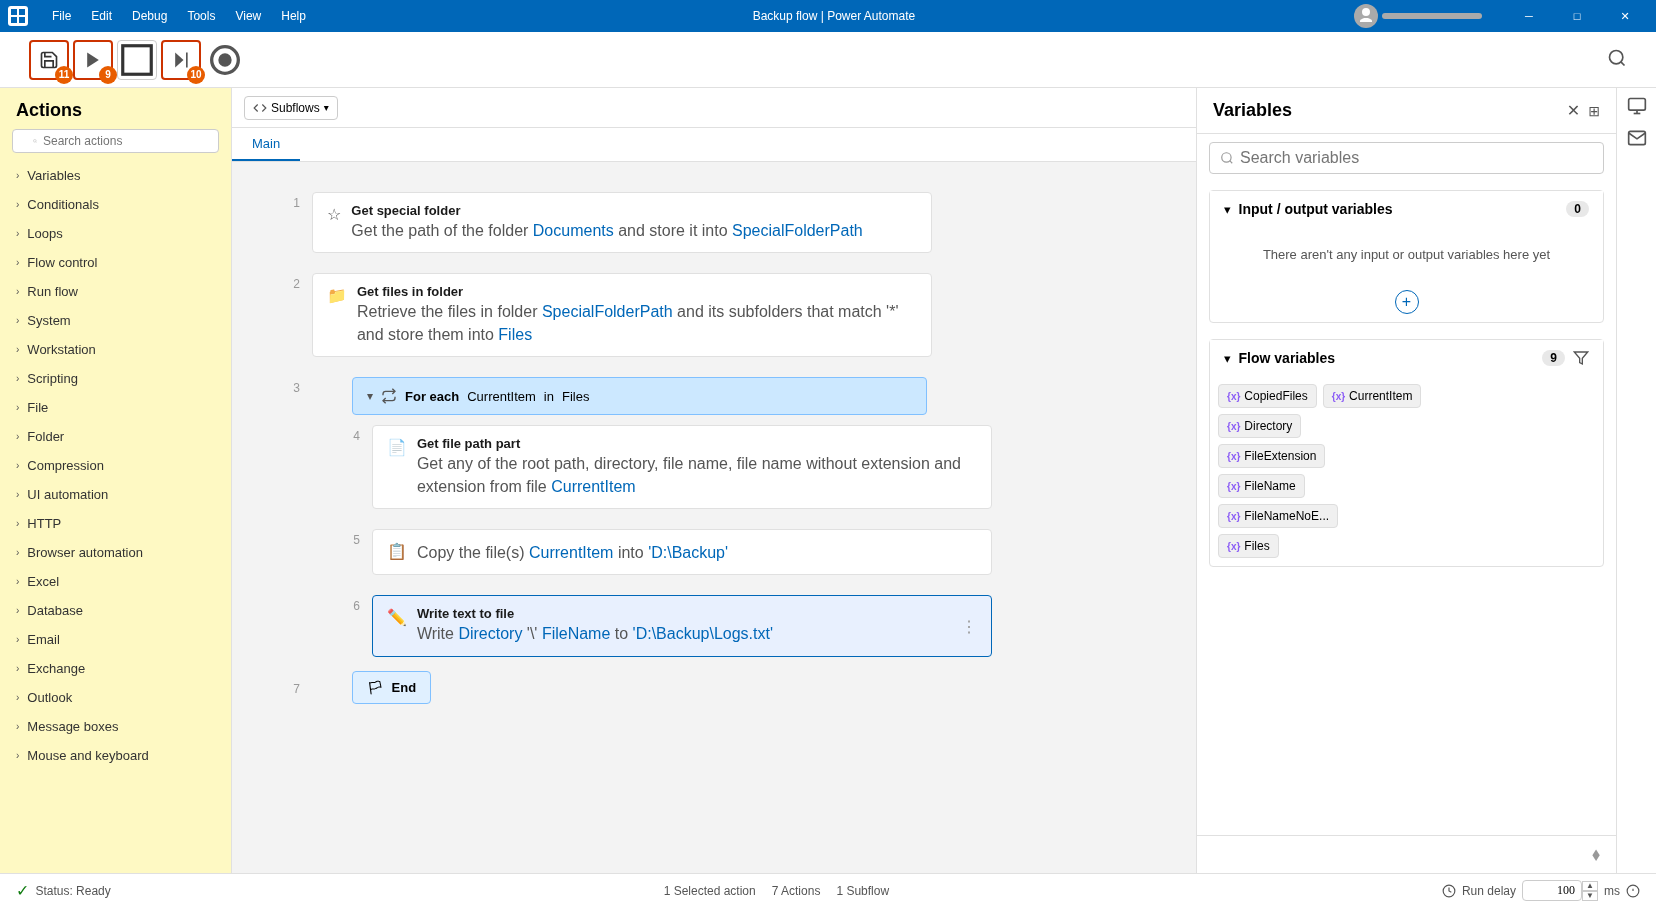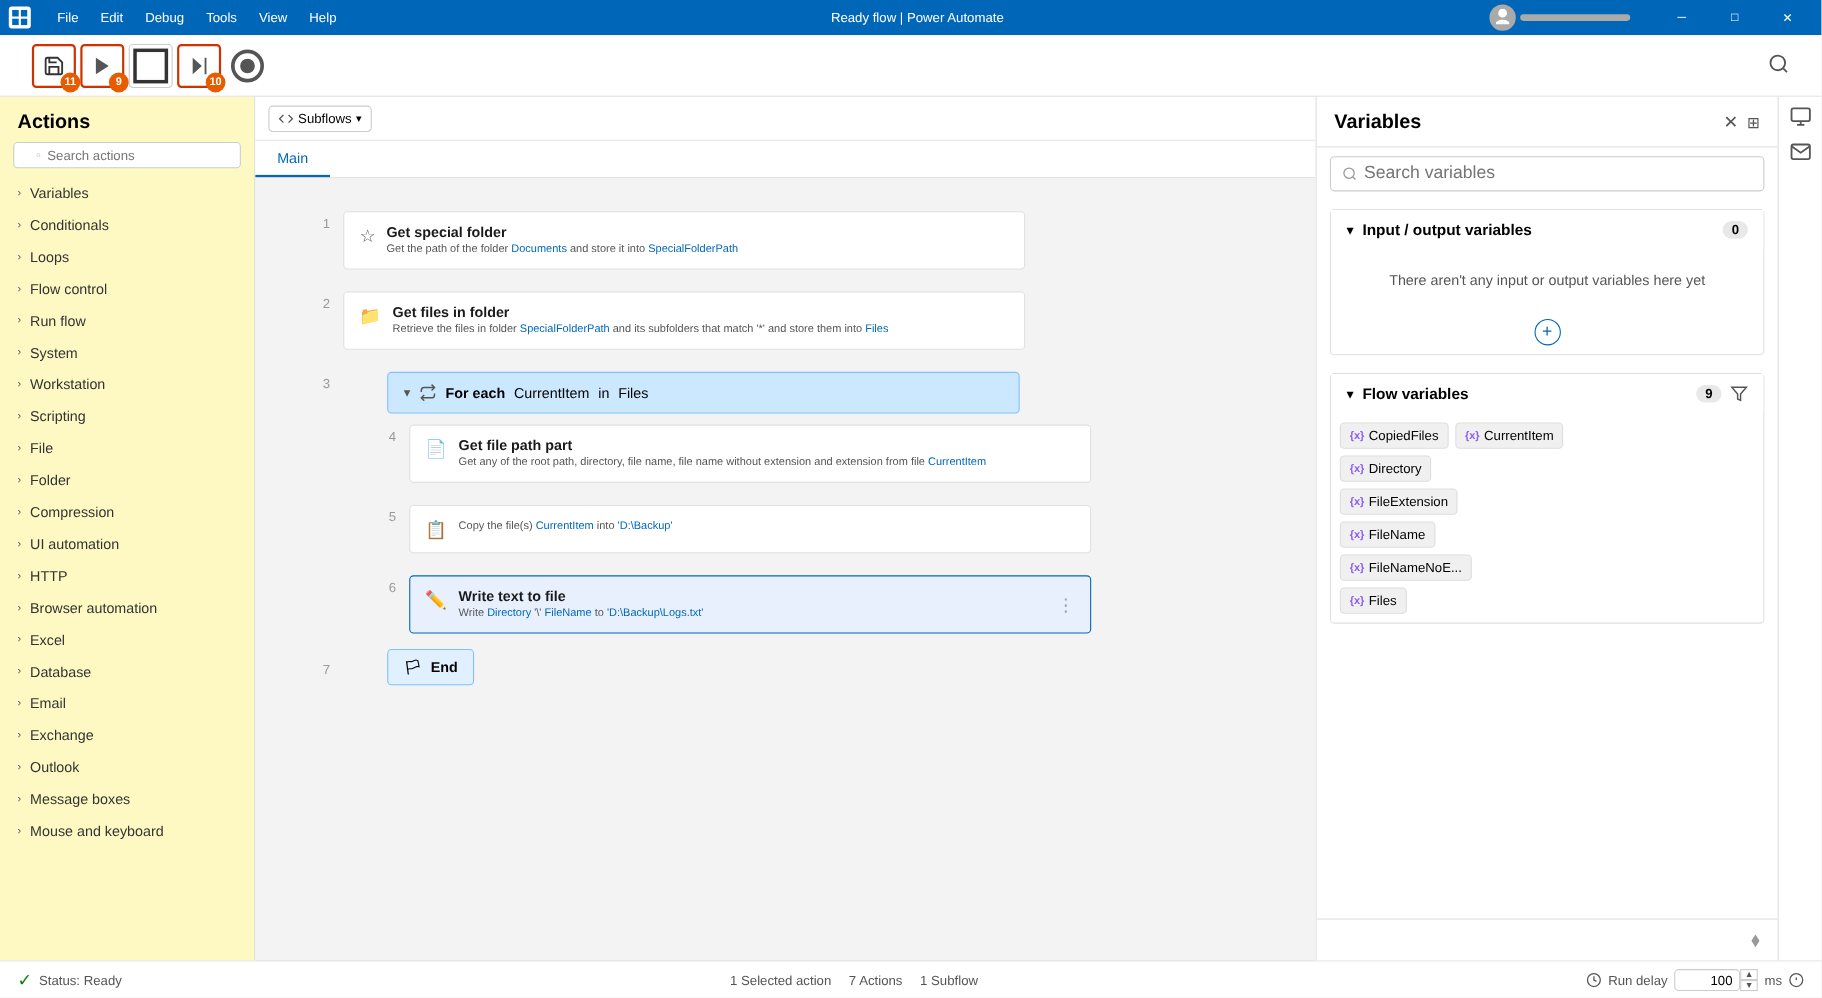--- a/index.html
+++ b/index.html
@@ -84,21 +84,21 @@
     .step-num { color: #999; font-size: 12px; width: 28px; text-align: right; padding-top: 4px; flex-shrink: 0; }
     .step-card {
       flex: 1; background: white; border: 1px solid #e0e0e0; border-radius: 4px;
       padding: 10px 14px; display: flex; align-items: flex-start; gap: 10px;
       max-width: 620px;
     }
     .step-card.selected { background: #e8f0fe; border-color: #0067b8; }
     .step-icon { font-size: 16px; margin-top: 2px; flex-shrink: 0; color: #555; }
     .step-content { flex: 1; }
     .step-title { font-weight: 600; font-size: 13px; color: #1a1a1a; }
-    .step-desc { font-size: 10px; color: #555; margin-top: 2px; line-height: 1.4; }
+    .step-desc { font-size: 16px; color: #555; margin-top: 2px; line-height: 1.4; }
     .step-desc .var { color: #0067b8; font-weight: 500; }
     .step-desc .str { color: #0067b8; }
     .step-more { color: #999; cursor: pointer; font-size: 16px; align-self: center; margin-left: auto; }
 
     
     .foreach-header {
       display: flex; align-items: center; gap: 8px; padding: 10px 14px;
       background: #cce8ff; border: 1px solid #80c0ff; border-radius: 4px; max-width: 620px;
       margin-left: 40px;
     }
@@ -158,21 +158,21 @@
       display: flex; align-items: center; height: 34px;
       background: white; border-top: 1px solid #e0e0e0; padding: 0 16px; gap: 16px;
       font-size: 12px; color: #555;
     }
     .status-ready { display: flex; align-items: center; gap: 6px; }
     .status-check { color: #107c10; font-size: 16px; }
     .statusbar-mid { flex: 1; display: flex; justify-content: center; gap: 16px; align-items: center; }
     .run-delay { display: flex; align-items: center; gap: 6px; }
     .run-delay-input {
       width: 60px; border: 1px solid #ccc; border-radius: 4px; padding: 2px 6px;
-      font-size: 12px; text-align: right;
+      font-size: 12px; text-align: right; font-family: Liberation Serif, serif;
     }
     .spinner-btns { display: flex; flex-direction: column; }
     .spinner-btn { height: 10px; width: 16px; border: 1px solid #ccc; display: flex; align-items: center; justify-content: center; font-size: 8px; cursor: pointer; background: white; }
 
     .right-sidebar {
       width: 40px; background: white; border-left: 1px solid #e0e0e0;
       display: flex; flex-direction: column; align-items: center; gap: 12px; padding: 8px 0;
     }
   </style>
 </head>
@@ -188,21 +188,21 @@
       </svg>
   </div>
   <div class="titlebar-menu">
     <span>File</span>
     <span>Edit</span>
     <span>Debug</span>
     <span>Tools</span>
     <span>View</span>
     <span>Help</span>
   </div>
-  <div class="titlebar-title">Ready flow | Power Automate</div>
+  <div class="titlebar-title">Backup flow | Power Automate</div>
   <div style="display:flex;align-items:center;gap:4px;margin-right:8px;">
     <div style="width:24px;height:24px;background:#aaa;border-radius:50%;overflow:hidden;display:flex;align-items:center;justify-content:center;">
       <svg width="16" height="16" viewBox="0 0 16 16">
           <path d="M8 8a4 4 0 100-8 4 4 0 000 8zm0 2c-4 0-6 2-6 3v1h12v-1c0-1-2-3-6-3z" fill="white"></path>
         </svg>
     </div>
     <div style="width:100px;height:6px;background:#aaa;border-radius:3px;"></div>
   </div>
   <div class="titlebar-controls">
     <span>─</span>

